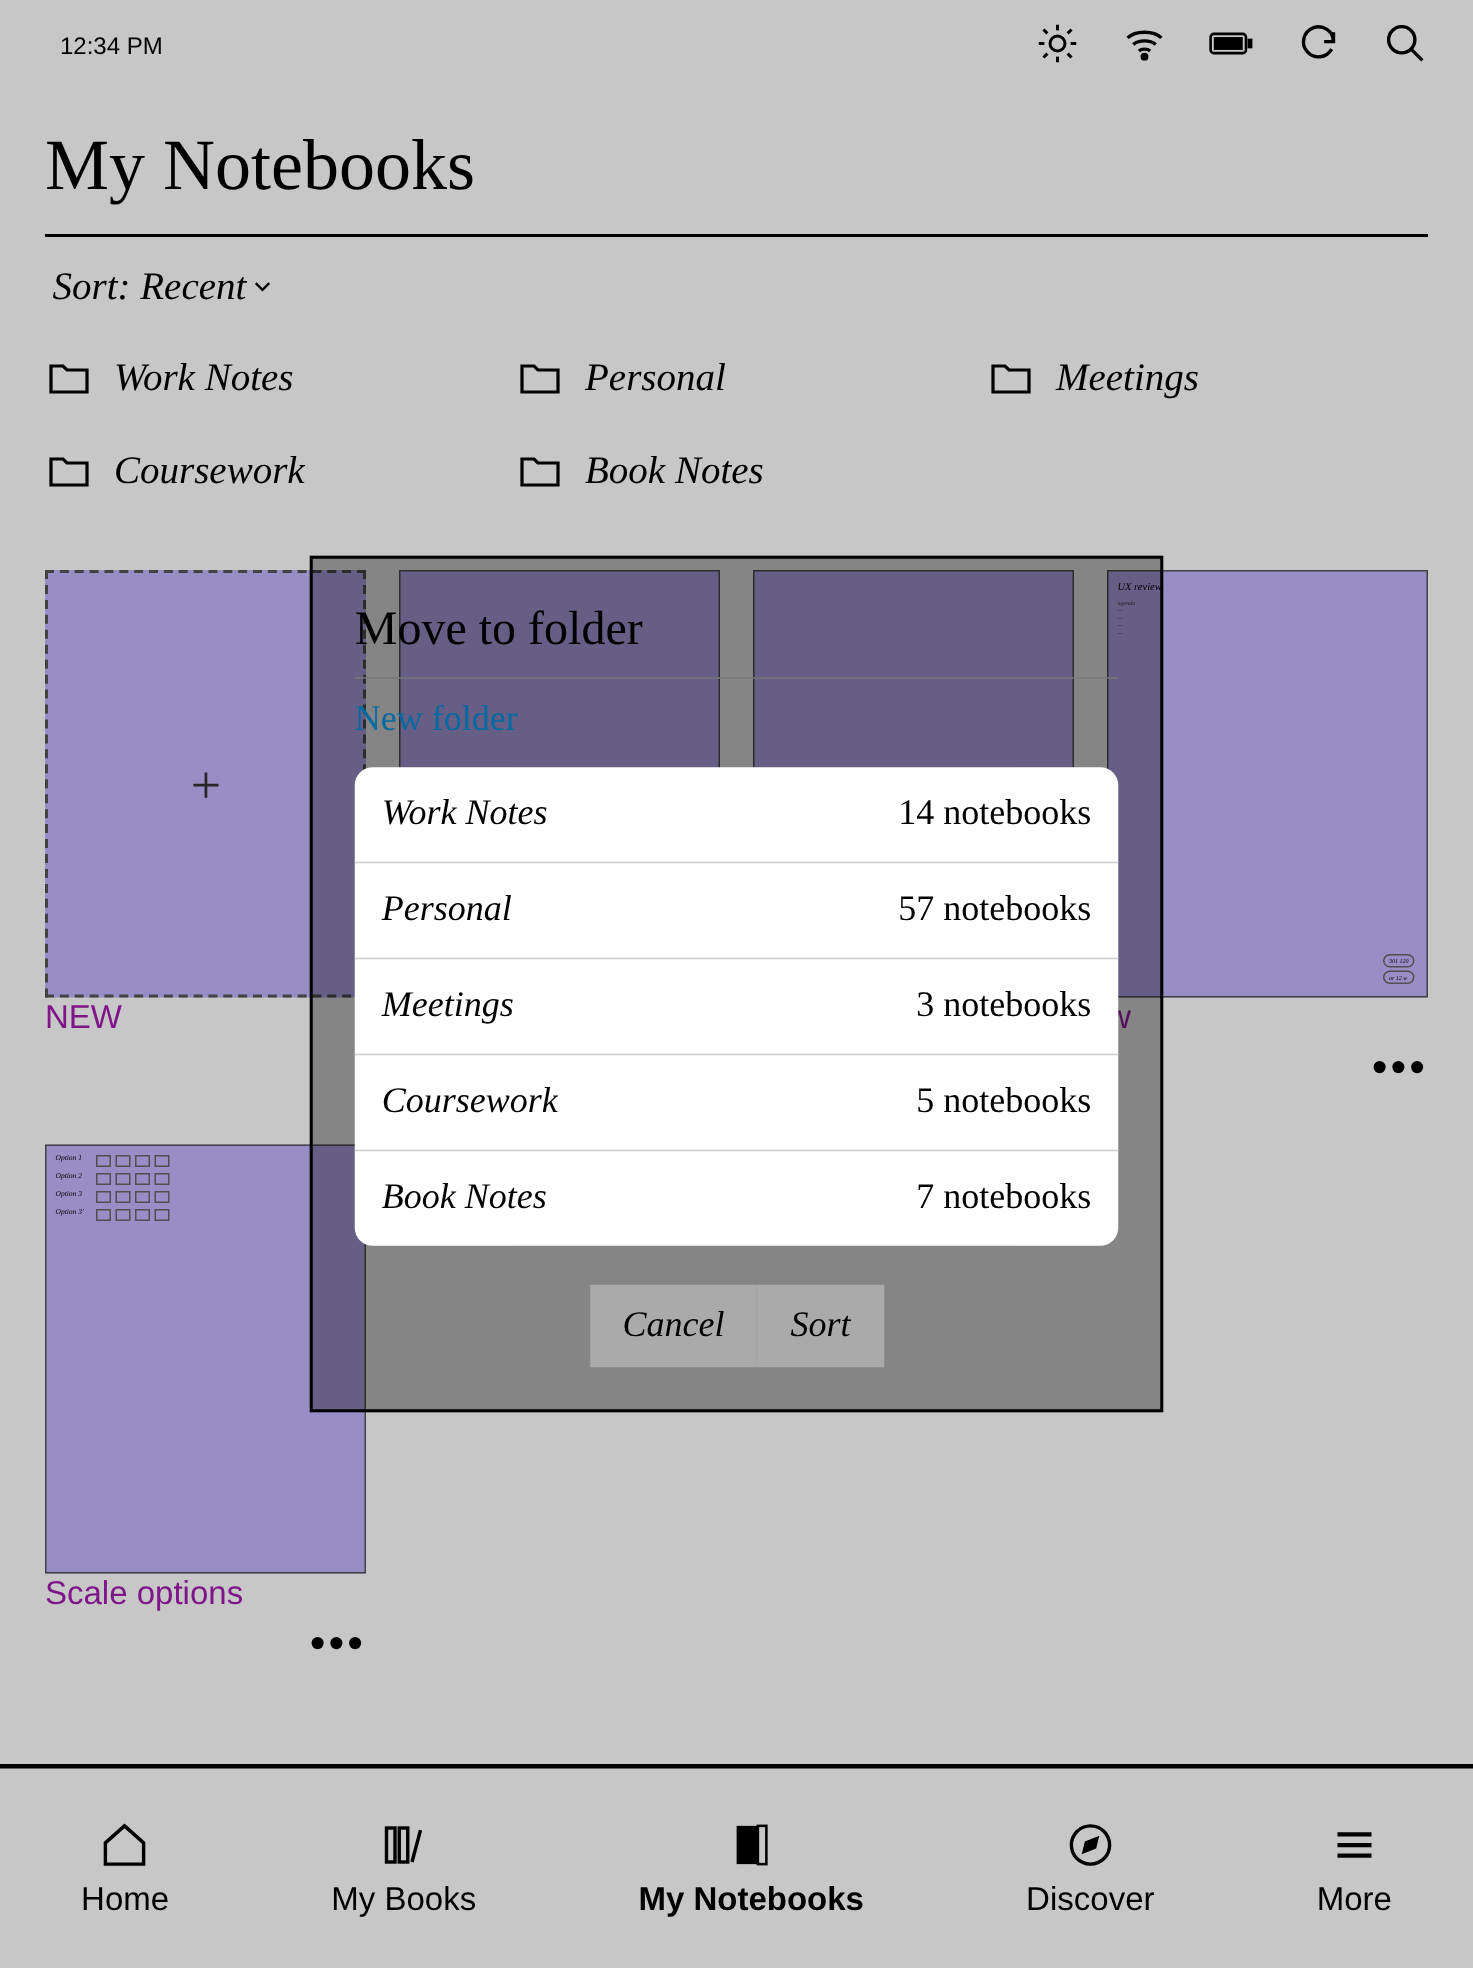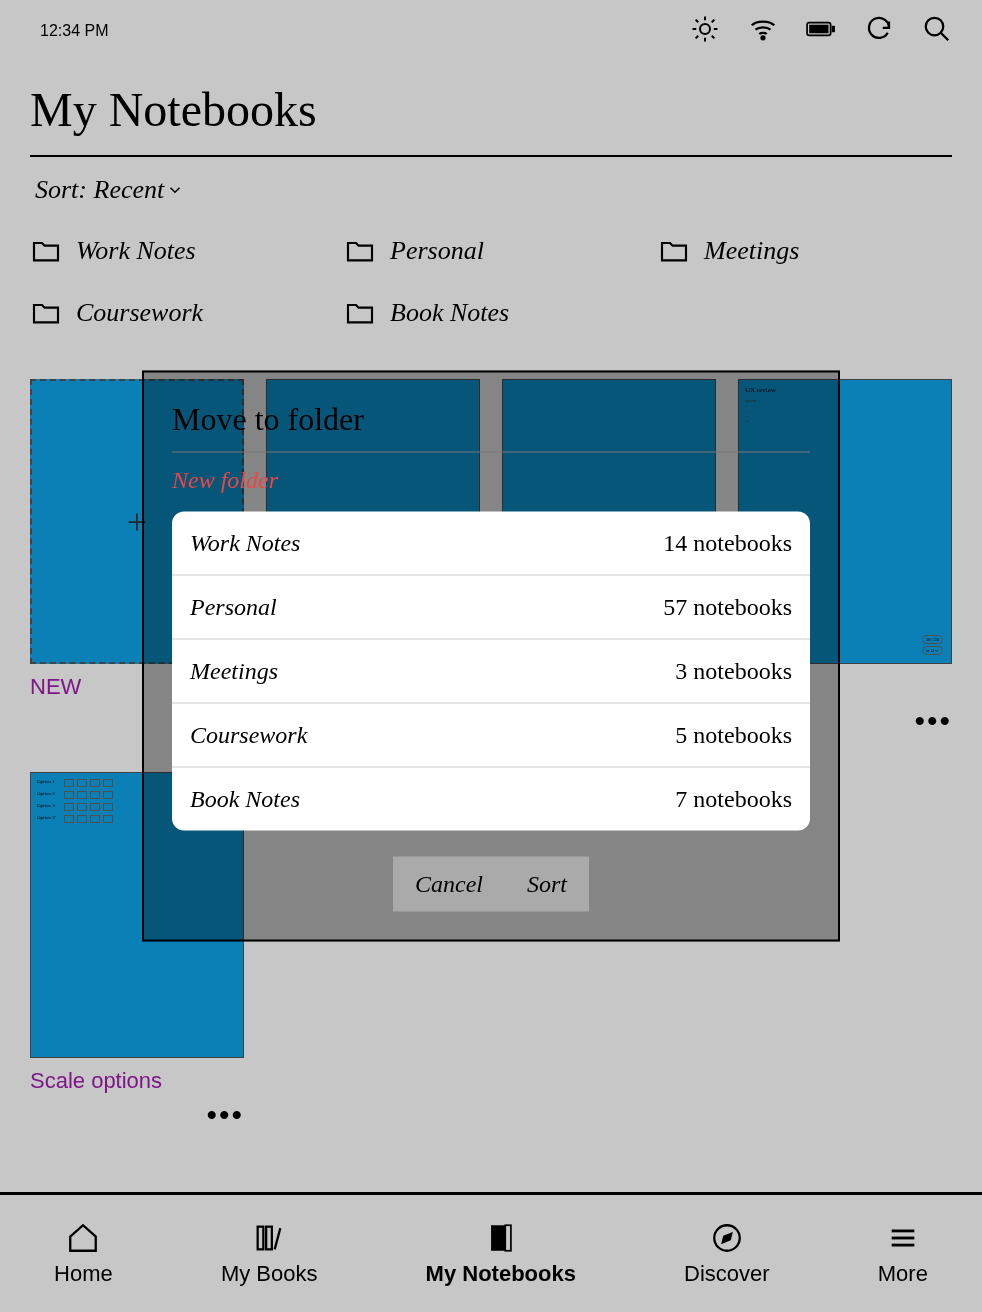--- a/index.html
+++ b/index.html
@@ -72,47 +72,47 @@
   .notebooks {
     display: grid;
     grid-template-columns: repeat(4, 1fr);
     gap: 34px 22px;
     margin-top: 50px;
   }
   .nb-card { display: flex; flex-direction: column; }
   .nb-thumb {
     border: 1px solid #555;
     aspect-ratio: 3/4;
-    background: #0ea5e9;
-    margin-bottom: 10px;
+    background: #c4b5fd;
     position: relative;
     font-size: 6px;
     padding: 6px;
     overflow: hidden;
+    font-style: italic;
   }
   .nb-new .nb-thumb {
     border: 2px dashed #555;
     display: flex;
     align-items: center;
     justify-content: center;
     font-size: 36px;
     color: #333;
   }
   .nb-label {
     font-family: -apple-system, Helvetica, Arial, sans-serif;
     font-size: 22px;
     color: #a21caf;
   }
   .nb-more { font-size: 30px; font-weight: bold; text-align: right; letter-spacing: 2px; margin-top:4px;}
 
   
   .tabbar {
     position: absolute;
     bottom: 0; left: 0; right: 0;
-    height: 120px;
+    height: 136px;
     border-top: 3px solid #000;
     display: flex;
     justify-content: space-around;
     align-items: center;
     background: #fff;
     z-index: 40;
     font-family: -apple-system, Helvetica, Arial, sans-serif;
   }
   .tab {
     display: flex;
@@ -122,37 +122,36 @@
     font-size: 22px;
   }
   .tab.active { font-weight: bold; }
   .tab svg { width: 34px; height: 34px; }
 
   
   .dialog {
     position: absolute;
     left: 50%; top: 50%;
     transform: translate(-50%, -50%);
-    width: 698px;
+    width: 569px;
     background: rgba(0,0,0,0.33);
     border: 2px solid #000;
     z-index: 100;
     padding: 28px;
     mix-blend-mode: normal;
   }
   .dialog h2 {
     font-size: 32px;
     font-weight: normal;
     margin-bottom: 14px;
   }
   .dialog hr { border: none; border-top: 1px solid #777; margin-bottom: 14px;}
   .new-folder {
-    font-style: italic;
     font-size: 24px;
-    color: #ef4444;
+    color: #0369a1;
     margin-bottom: 18px;
   }
   .folder-list {
     background: #fff;
     border-radius: 12px;
     overflow: hidden;
   }
   .folder-row {
     display: flex;
     justify-content: space-between;

